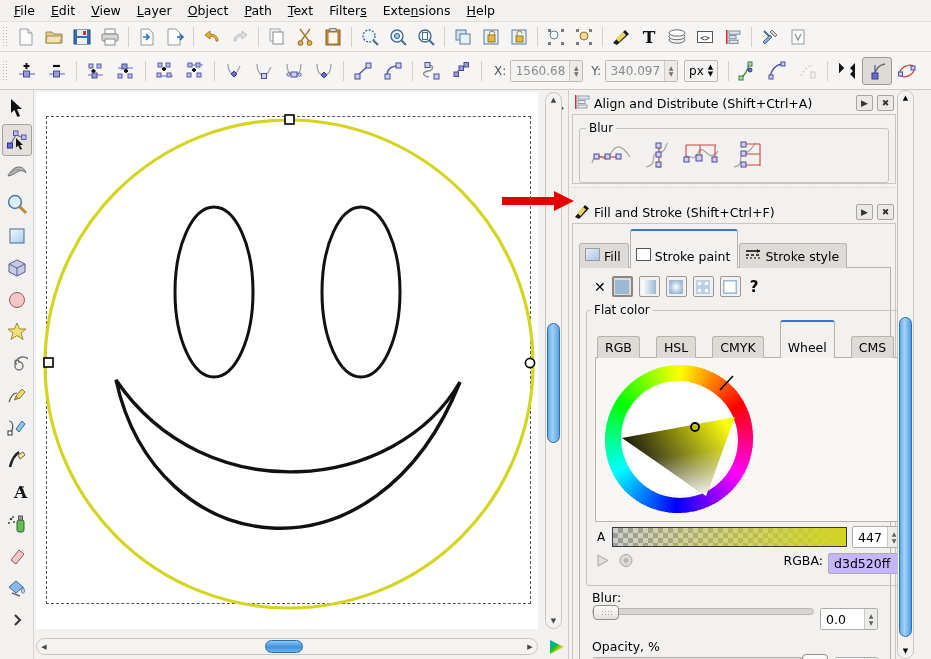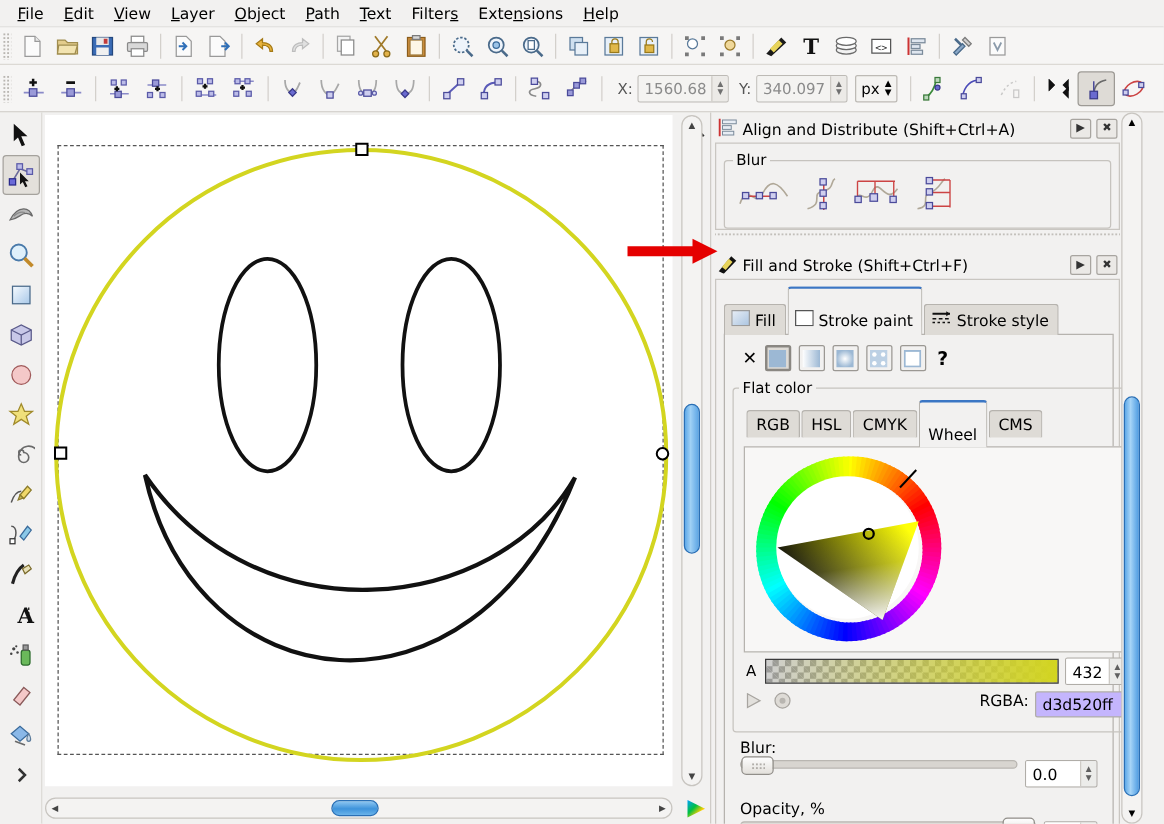--- a/index.html
+++ b/index.html
@@ -223,21 +223,21 @@
     border: 1px solid #b6b3ae; background: #f2f1f0;
     margin: 0 4px 0 6px; padding: 6px 4px 4px 4px;
   }
   .paintrow { display: flex; align-items: center; gap: 6px; padding: 2px 4px 6px 10px; }
   .paintbtn {
     width: 21px; height: 21px; border: 1px solid #9b9893; border-radius: 2px;
     display: flex; align-items: center; justify-content: center;
   }
   .paintbtn.sel { border: 2px solid #8a8782; background: #dedbd6; }
 
-  .subtabs { display: flex; align-items: center; gap: 1px; padding-left: 6px; }
+  .subtabs { display: flex; align-items: flex-end; gap: 16px; padding-left: 6px; }
   .stab {
     padding: 3px 7px; font-size: 12.5px;
     background: #dedbd6; border: 1px solid #b6b3ae; border-bottom: none;
     border-radius: 3px 3px 0 0; position: relative; top: 1px;
   }
   .stab.active { background: #f2f1f0; border-top: 2px solid #3b76c4; padding-top: 18px; z-index: 2; }
   .wheelbox {
     border: 1px solid #b6b3ae; background: #f8f7f6;
     margin: 0 4px; padding: 4px;
   }
@@ -1191,21 +1191,21 @@
 
                   <circle cx="93" cy="63" r="4" fill="none" stroke="#000" stroke-width="1.8"></circle>
                 </g>
               </svg>
             </div>
 
             <div class="alpharow">
               <span class="alpha-label">A</span>
               <span class="alphabar"></span>
               <span class="numspin">
-                <span class="nv" style="width:34px;justify-content:flex-start">432</span>
+                <span class="nv" style="width:34px;justify-content:flex-start">447</span>
                 <span class="na">▲<span>▼</span></span>
               </span>
             </div>
 
             <div class="rgbarow">
               <span>
                 <svg width="17" height="15" viewBox="0 0 17 15">
                     <path d="M2 2l10 5.5L2 13z" fill="#e2e0dc" stroke="#a8a5a0"></path>
                   </svg>
               </span>

